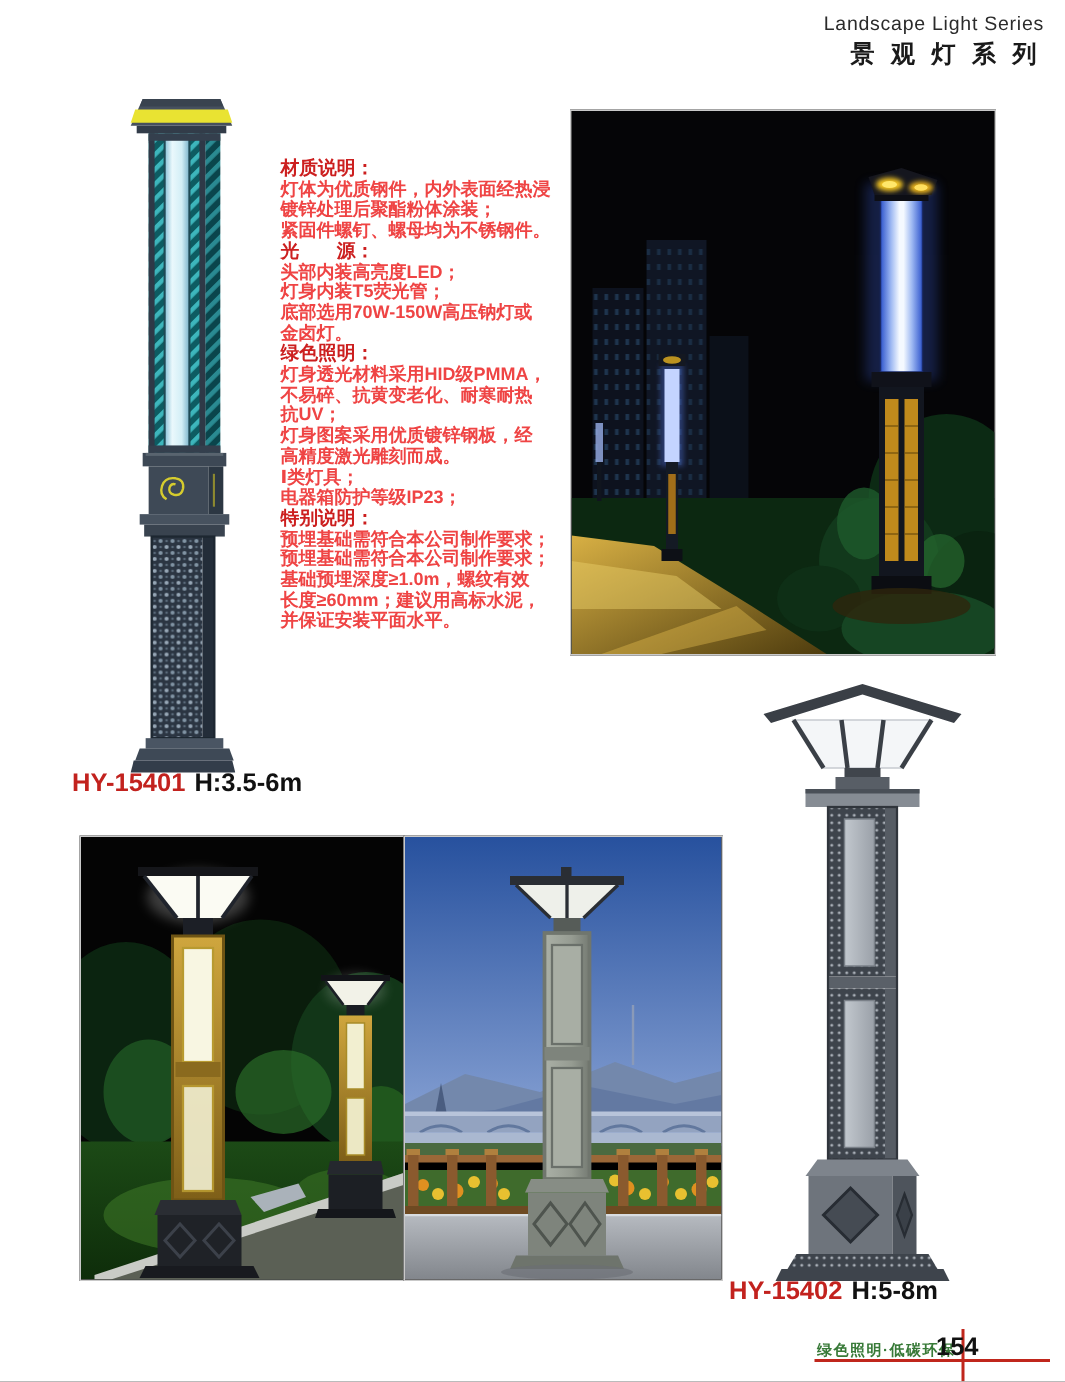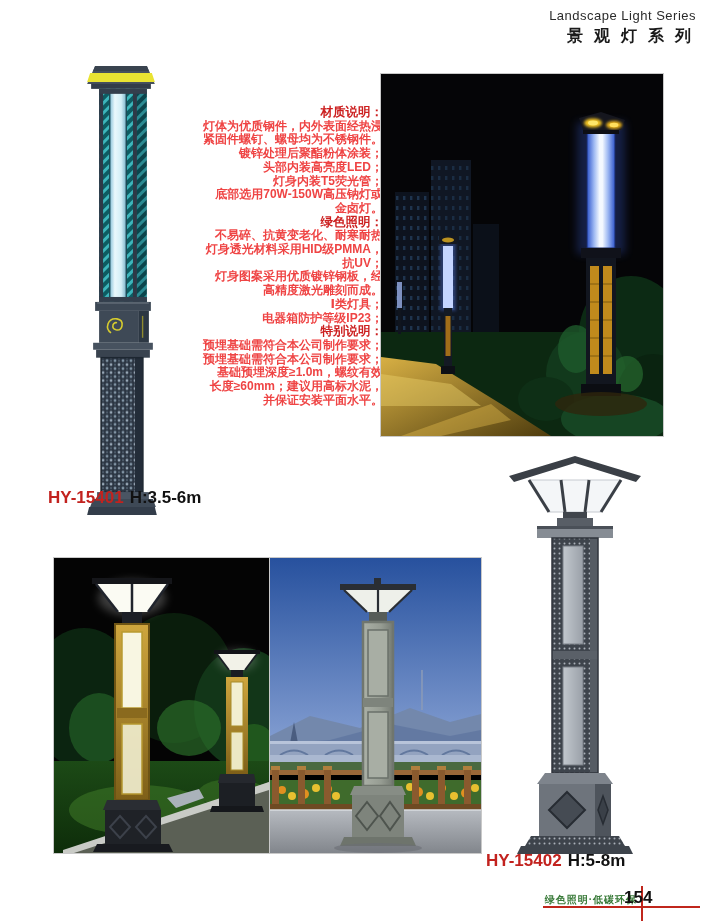--- a/index.html
+++ b/index.html
@@ -3,21 +3,21 @@
 <meta charset="utf-8">
 <style>
   html,body{margin:0;padding:0;background:#888;}
   .page{position:relative;width:710px;height:921px;background:#ffffff;overflow:hidden;
         font-family:"Liberation Sans","DejaVu Sans",sans-serif;}
   
   .hdr-en{position:absolute;top:8px;right:14px;font-size:13px;color:#2b2b2b;letter-spacing:.5px;}
   .hdr-zh{position:absolute;top:26px;right:8px;font-size:16px;font-weight:700;color:#1a1a1a;
           letter-spacing:11px;}
   
-  .specs{position:absolute;left:187px;top:106px;width:196px;text-align:right;}
+  .specs{position:absolute;left:187px;top:106px;width:196px;}
   .spec-heading{font-size:12.5px;line-height:13.7px;font-weight:700;color:#cc1f1f;}
   .spec-line{font-size:12px;line-height:13.7px;font-weight:700;color:#ef4444;}
   
   .photo{position:absolute;border:1px solid #c9c9c9;overflow:hidden;background:#000;}
   .drawing{position:absolute;}
   svg{display:block;}
   
   .plabel{position:absolute;font-size:17px;font-weight:700;white-space:nowrap;}
   .plabel .model{color:#c2221e;}
   .plabel .hrange{color:#111;margin-left:6px;}
@@ -94,33 +94,34 @@
       <rect x="12" y="434" width="52" height="7" fill="#4a5563"></rect>
       <polygon points="8,441 68,441 71,449 5,449" fill="#3e4956"></polygon>
       <polygon points="4,449 70,449 72,457 2,457" fill="#333d4a"></polygon>
     </svg>
   </div>
 
   <div class="specs">
     <div>
       <div class="spec-heading">材质说明：</div>
       <div class="spec-line">灯体为优质钢件，内外表面经热浸</div>
+      <div class="spec-line">镀锌处理后聚酯粉体涂装；</div>
       <div class="spec-line">紧固件螺钉、螺母均为不锈钢件。</div>
-      <div class="spec-line">镀锌处理后聚酯粉体涂装；</div>
     </div>
     <div>
+      <div class="spec-heading">光　　源：</div>
       <div class="spec-line">头部内装高亮度LED；</div>
       <div class="spec-line">灯身内装T5荧光管；</div>
       <div class="spec-line">底部选用70W-150W高压钠灯或</div>
       <div class="spec-line">金卤灯。</div>
     </div>
     <div>
       <div class="spec-heading">绿色照明：</div>
+      <div class="spec-line">灯身透光材料采用HID级PMMA，</div>
       <div class="spec-line">不易碎、抗黄变老化、耐寒耐热</div>
-      <div class="spec-line">灯身透光材料采用HID级PMMA，</div>
       <div class="spec-line">抗UV；</div>
       <div class="spec-line">灯身图案采用优质镀锌钢板，经</div>
       <div class="spec-line">高精度激光雕刻而成。</div>
     </div>
     <div>
       <div class="spec-line">Ⅰ类灯具；</div>
       <div class="spec-line">电器箱防护等级IP23；</div>
     </div>
     <div>
       <div class="spec-heading">特别说明：</div>
@@ -216,21 +217,21 @@
           <line x1="222" y1="228" x2="231" y2="228"></line>
         <line x1="222" y1="246" x2="231" y2="246"></line>
           <line x1="222" y1="264" x2="231" y2="264"></line>
         <line x1="222" y1="282" x2="231" y2="282"></line>
       </g>
       <rect x="200" y="310" width="40" height="12" fill="#0b0d12"></rect>
       <ellipse cx="220" cy="330" rx="46" ry="12" fill="#2e250c" opacity=".8"></ellipse>
     </svg>
   </div>
 
-  <div class="plabel" style="left:48px;top:488px;">
+  <div class="plabel" style="left:48px;top:512px;">
     <span class="model">HY-15401</span><span class="hrange">H:3.5-6m</span>
   </div>
 
   <div class="photo" style="left:53px;top:557px;width:215px;height:295px;">
     <svg width="215" height="295" viewBox="0 0 215 295">
       <defs>
         <linearGradient id="p2gold" x1="0" y1="0" x2="0" y2="1">
           <stop offset="0" stop-color="#cfa63e"></stop>
             <stop offset="1" stop-color="#7e5f18"></stop>
         </linearGradient>

